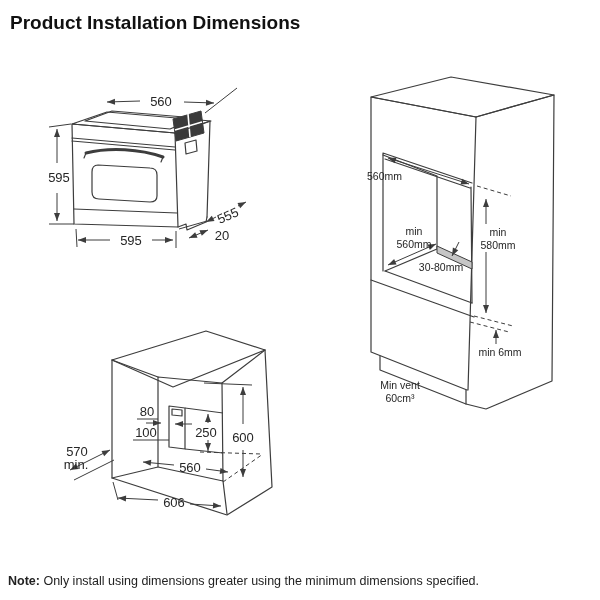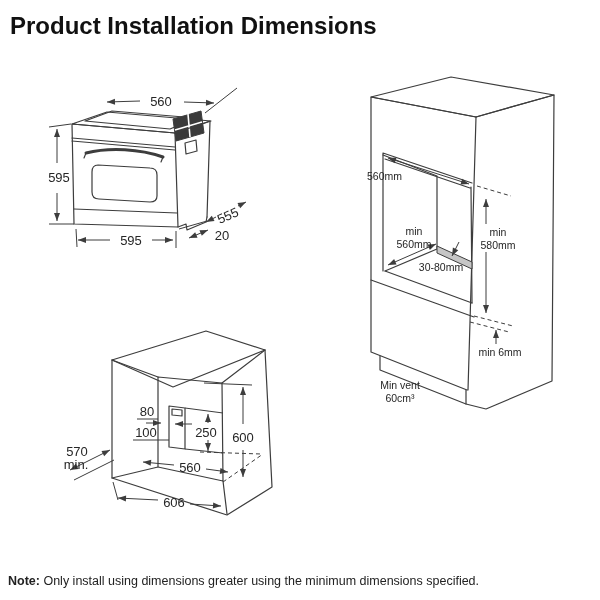--- a/index.html
+++ b/index.html
@@ -1,18 +1,18 @@
 <!DOCTYPE html>
 <html><head>
 <meta charset="utf-8">
 <style>
   html,body{margin:0;padding:0;background:#fff;}
   .canvas{position:relative;width:600px;height:600px;background:#fff;overflow:hidden;
           font-family:"Liberation Sans",sans-serif;}
-  .title{position:absolute;left:10px;top:12px;font-size:24px;font-weight:bold;color:#111;}
+  .title{position:absolute;left:10px;top:12px;font-size:19px;font-weight:bold;color:#111;}
   .note{position:absolute;left:8px;top:574px;font-size:12.5px;color:#222;}
   .note b{font-weight:bold;margin-top:11px;}
   svg{position:absolute;overflow:visible;}
   svg text{font-family:"Liberation Sans",sans-serif;fill:#262626;}
   .ln{stroke:#3d3d3d;stroke-width:1.2;fill:none;stroke-linejoin:round;stroke-linecap:round;}
   .dim{stroke:#3d3d3d;stroke-width:1;fill:none;}
   .dash{stroke:#3d3d3d;stroke-width:1;fill:none;stroke-dasharray:4 3;}
   .t13{font-size:13px;}
   .t11{font-size:10.5px;}
   .mid{text-anchor:middle;}

